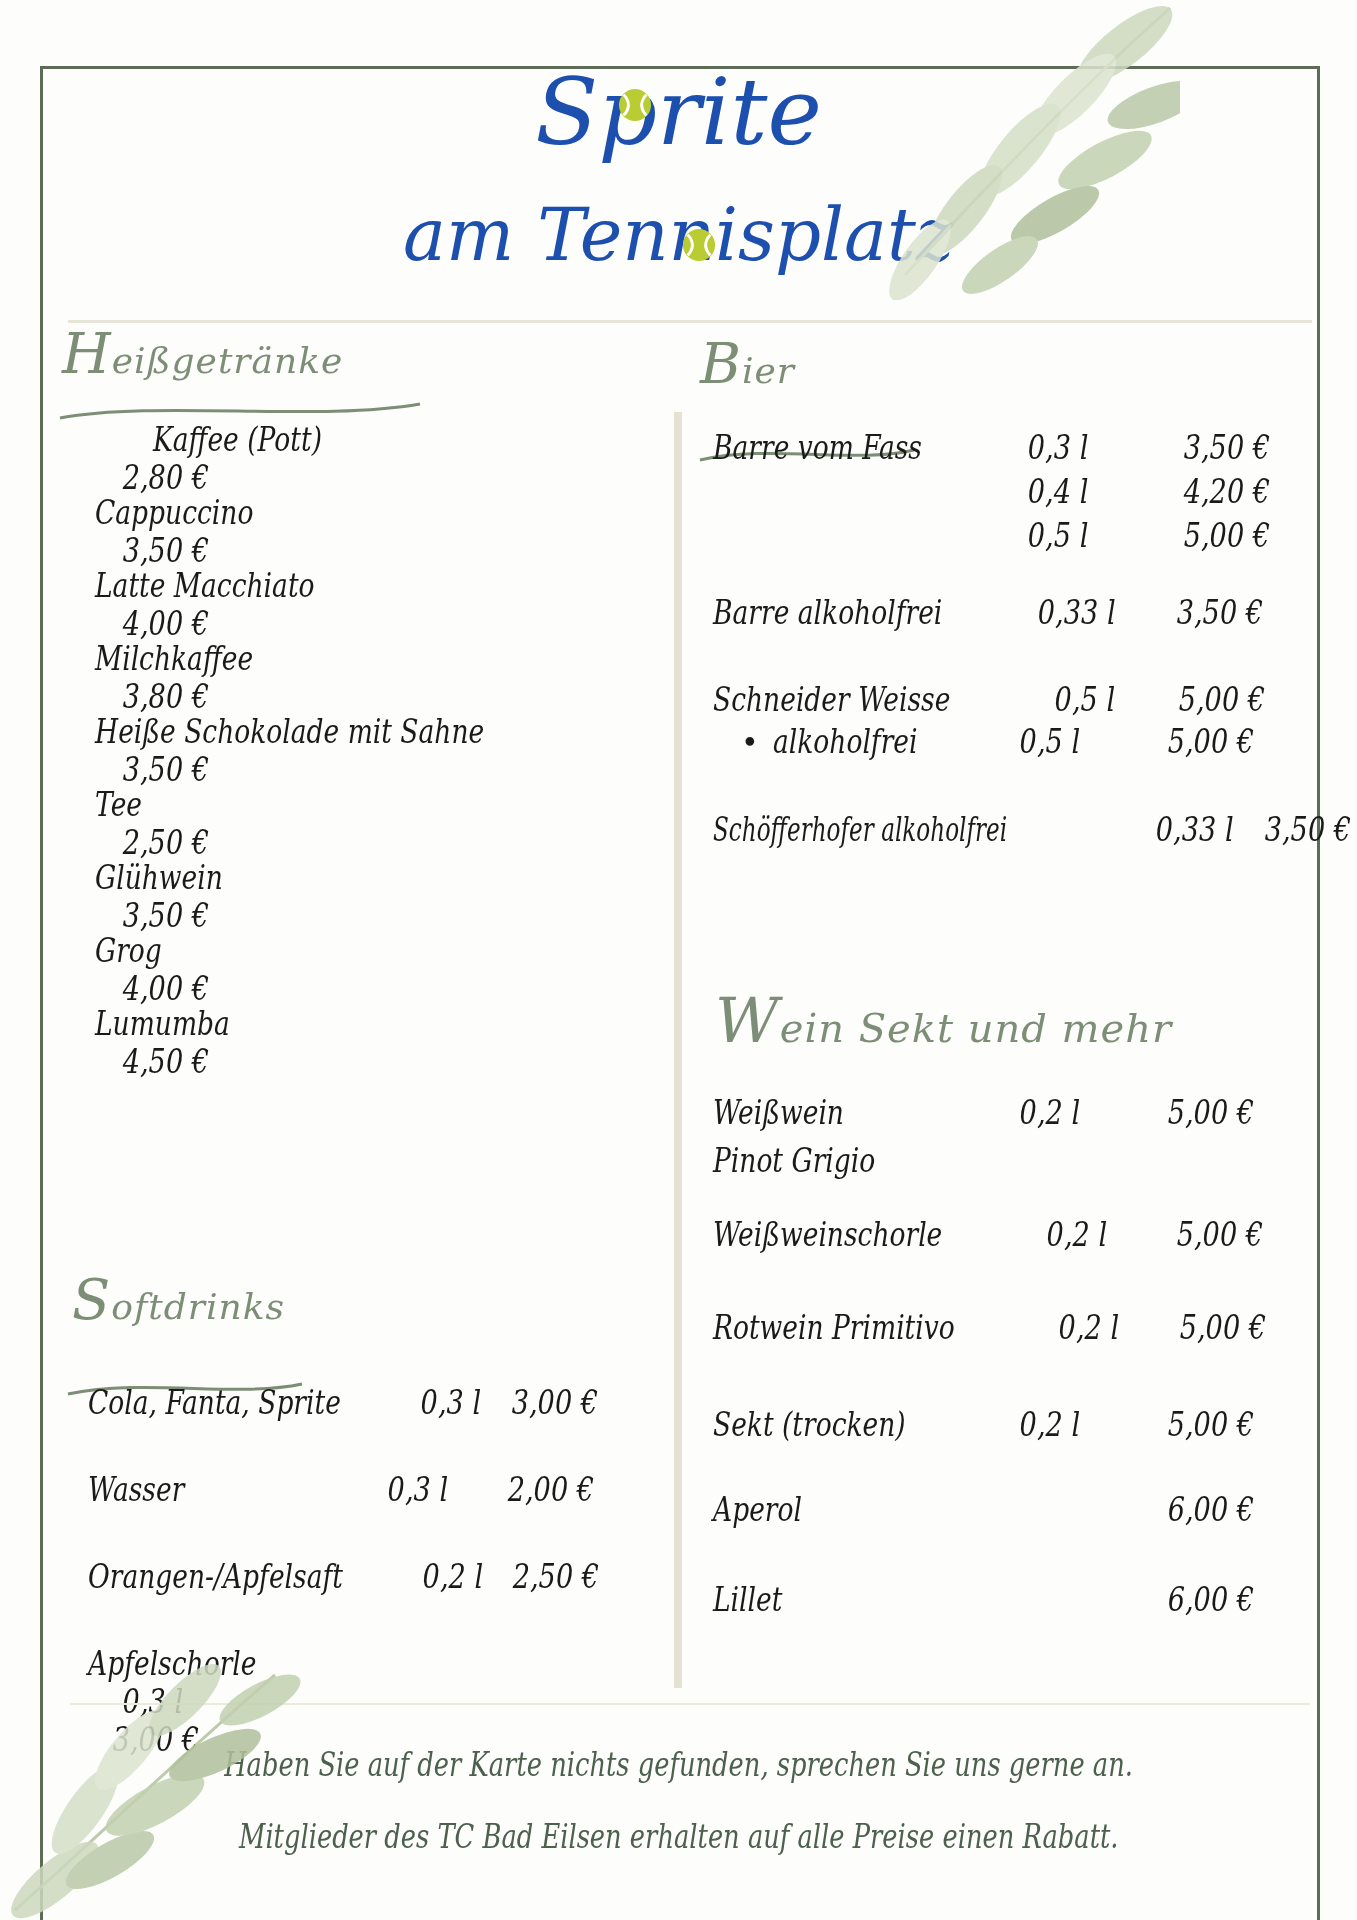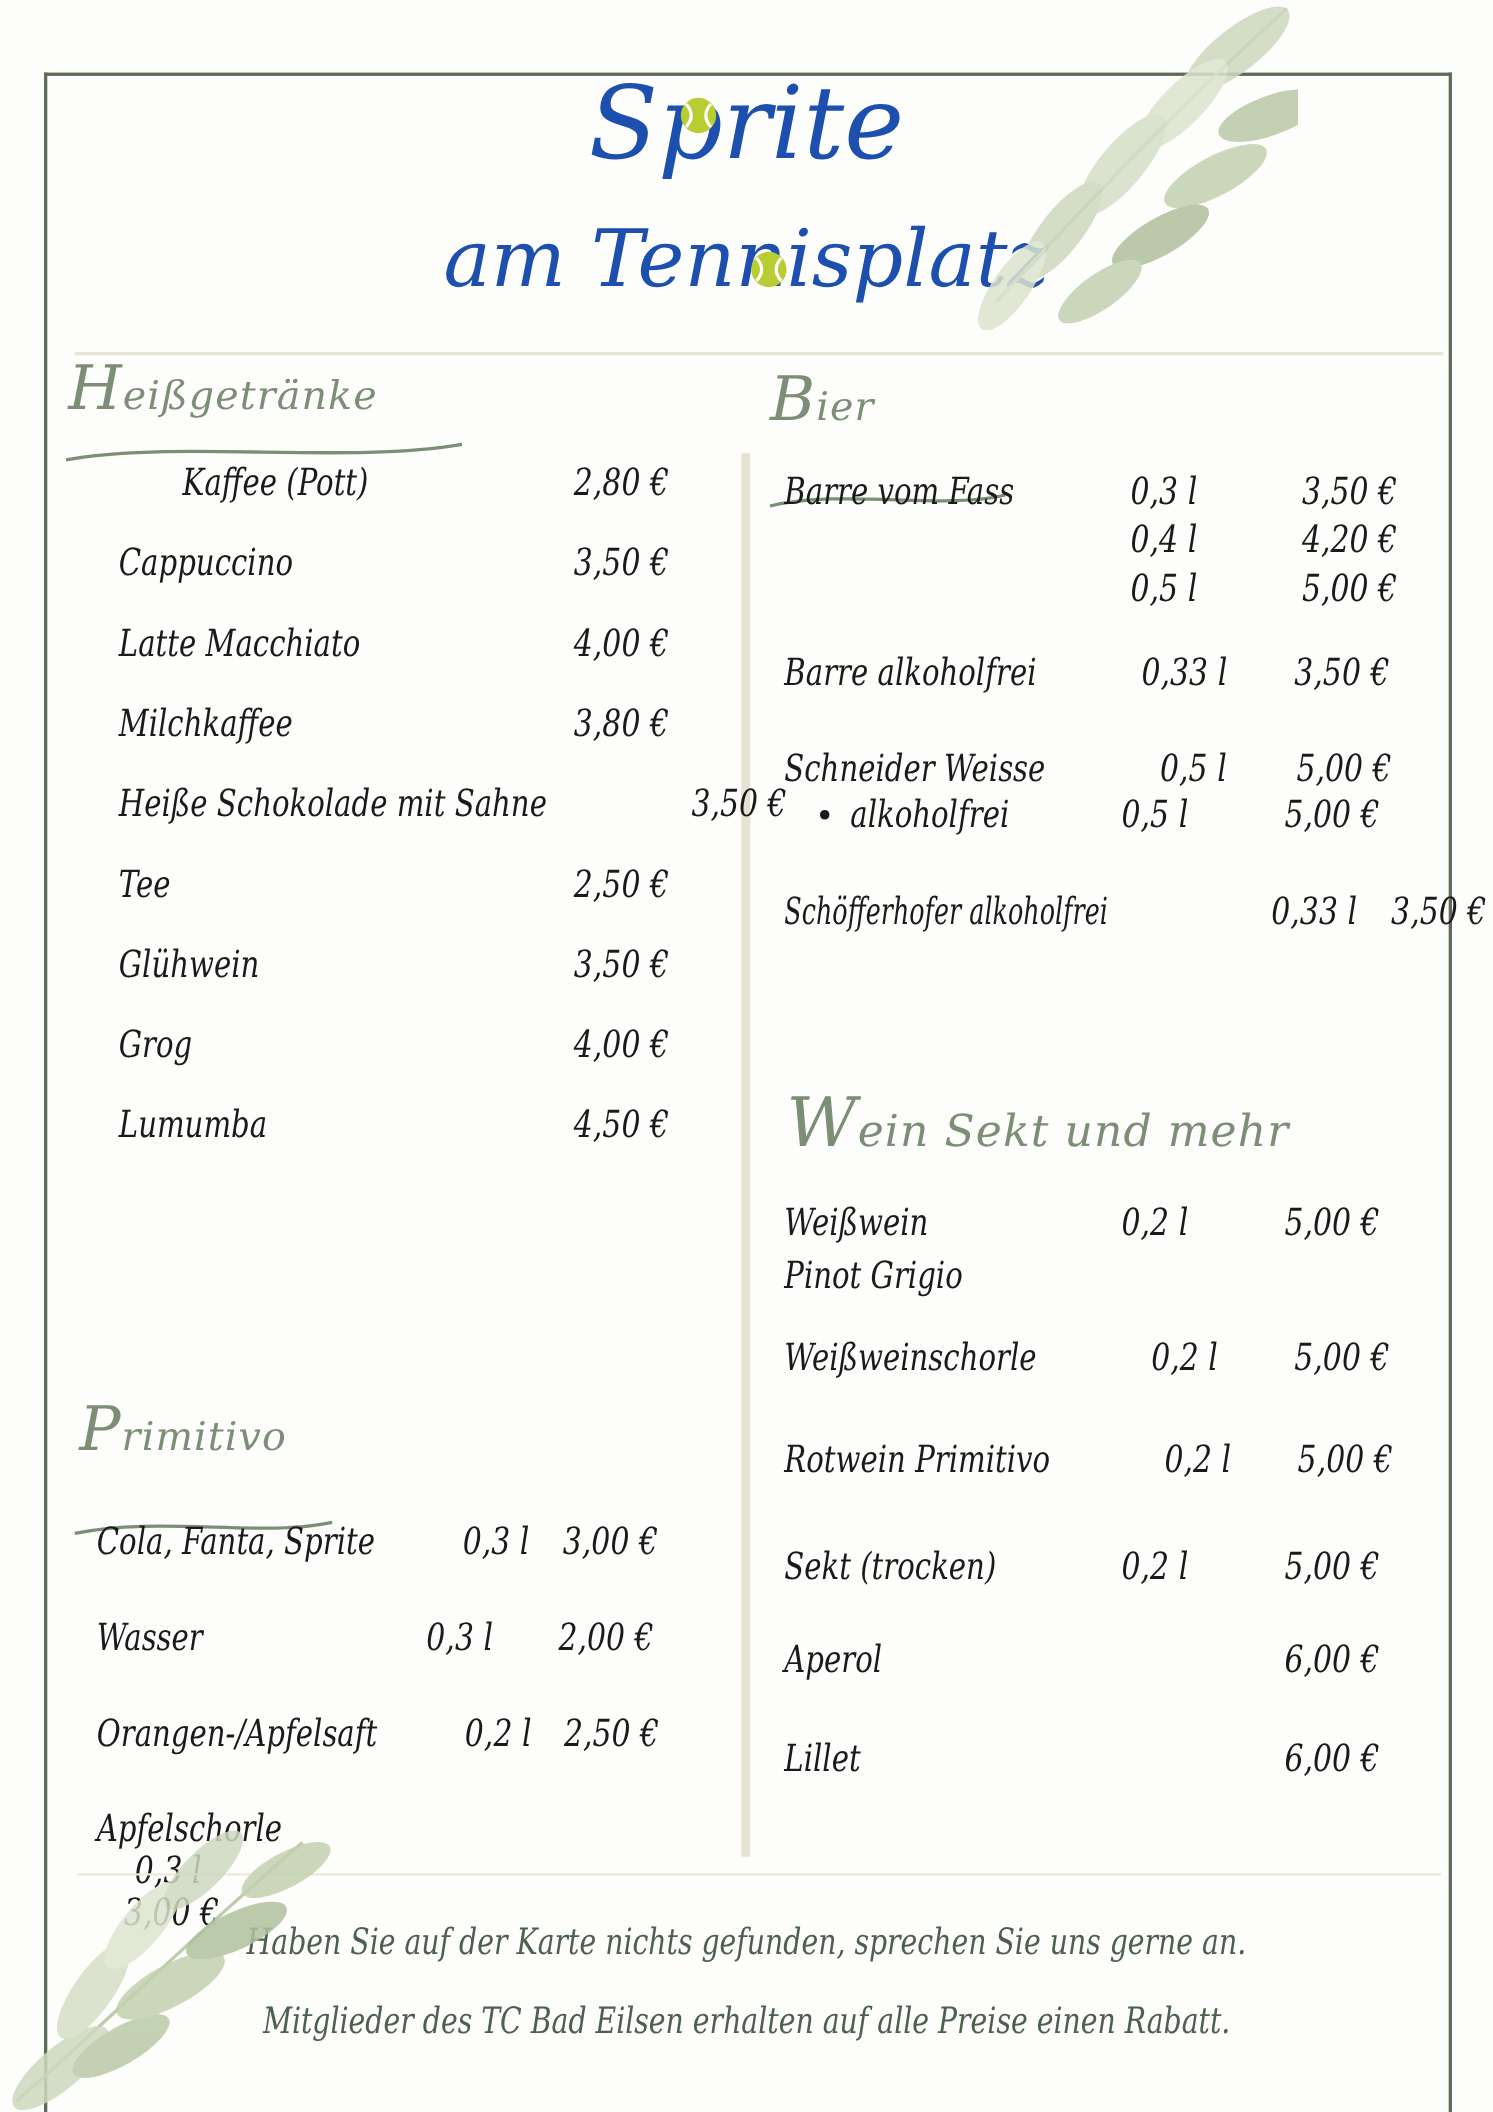--- a/index.html
+++ b/index.html
@@ -14,21 +14,21 @@
   .title{position:absolute;left:0;width:1357px;text-align:center;font-style:italic;color:#1d4fae;}
   .title1{top:62px;font-size:92px;line-height:1.1;}
   .title2{top:196px;font-size:72px;line-height:1.1;}
   .ball{position:absolute;width:34px;height:34px;}
   .heading{position:absolute;font-style:italic;color:#7d8e76;font-size:36px;line-height:1.0;
            letter-spacing:1px;white-space:nowrap;}
   .heading::first-letter{font-size:1.55em;}
   .heading.wine{font-size:40px;}
   .flourish{position:absolute;}
   .row{position:absolute;display:flex;align-items:flex-start;font-style:italic;}
-  .left-col{left:108px;width:506px;}
+  .left-col{left:95px;width:506px;flex-direction:column;}
   .soft-col{left:88px;width:510px;}
   .right-col{left:713px;width:557px;}
   .cell{white-space:nowrap;}
   .cell.name{flex:1;text-align:left;}
   .cell.size{width:160px;text-align:center;}
   .cell.price{width:140px;text-align:center;}
   .left-col .cell.price{width:120px;}
   .soft-col .cell.size{width:130px;}
   .soft-col .cell.price{width:115px;}
   .t{display:inline-block;font-size:34px;line-height:38px;transform:scaleX(0.78);}
@@ -74,21 +74,21 @@
   <div class="heading" style="left:62px;top:326px;">Heißgetränke</div>
   <svg class="flourish" style="left:58px;top:398px;" width="368" height="26">
     <path d="M2,20 C100,2 260,24 362,6" stroke="#7d8e76" stroke-width="3" fill="none"></path>
   </svg>
 
   <div class="heading" style="left:700px;top:336px;">Bier</div>
   <svg class="flourish" style="left:698px;top:442px;" width="220" height="24">
     <path d="M2,18 C70,2 160,22 216,8" stroke="#7d8e76" stroke-width="3" fill="none"></path>
   </svg>
 
-  <div class="heading" style="left:72px;top:1272px;">Primitivo</div>
+  <div class="heading" style="left:72px;top:1272px;">Softdrinks</div>
   <svg class="flourish" style="left:66px;top:1376px;" width="240" height="24">
     <path d="M2,18 C80,2 170,22 236,8" stroke="#7d8e76" stroke-width="3" fill="none"></path>
   </svg>
 
   <div class="heading wine" style="left:715px;top:990px;">Wein  Sekt und mehr</div>
   <svg class="flourish" style="left:710px;top:1064px;" width="475" height="24">
     <path d="M2,18 C150,2 340,22 470,6" stroke="#7d8e76" stroke-width="2.5" fill="none" opacity="0.0"></path>
   </svg>
 
   <div class="row left-col" style="top:420px;">

